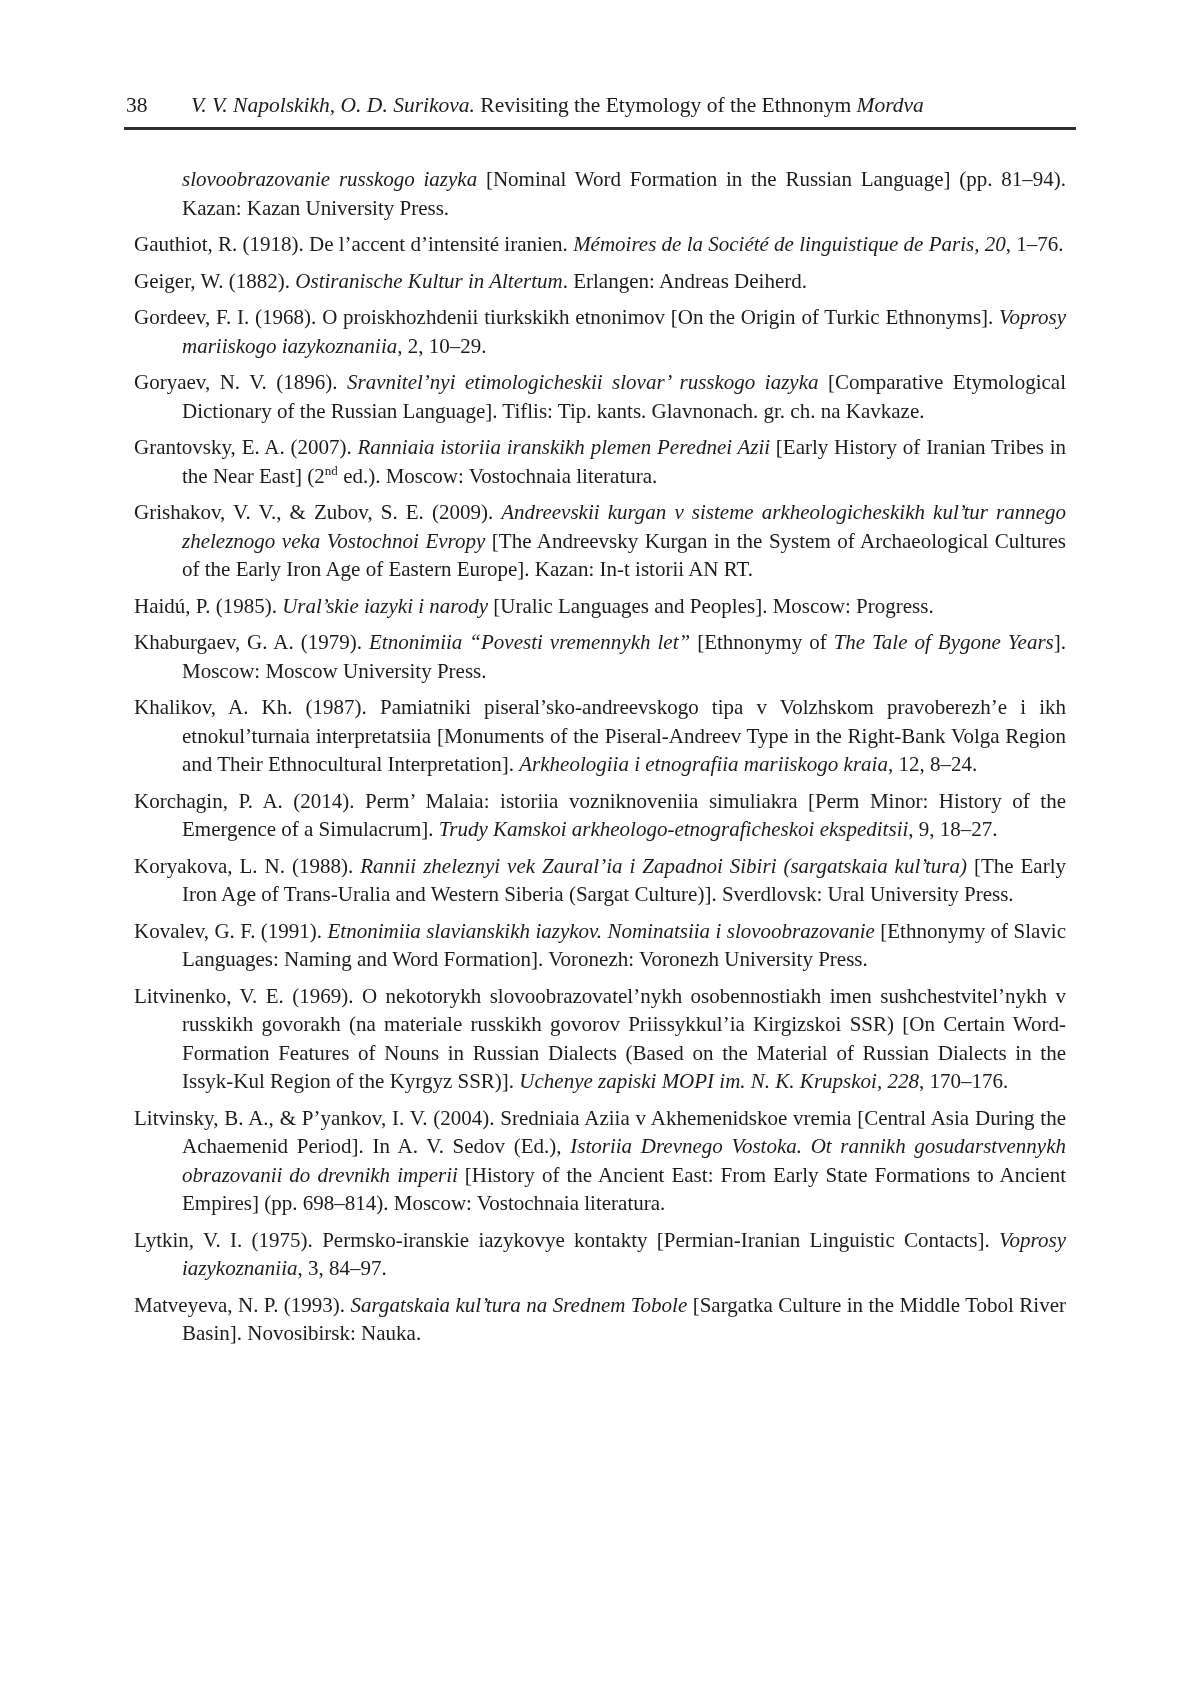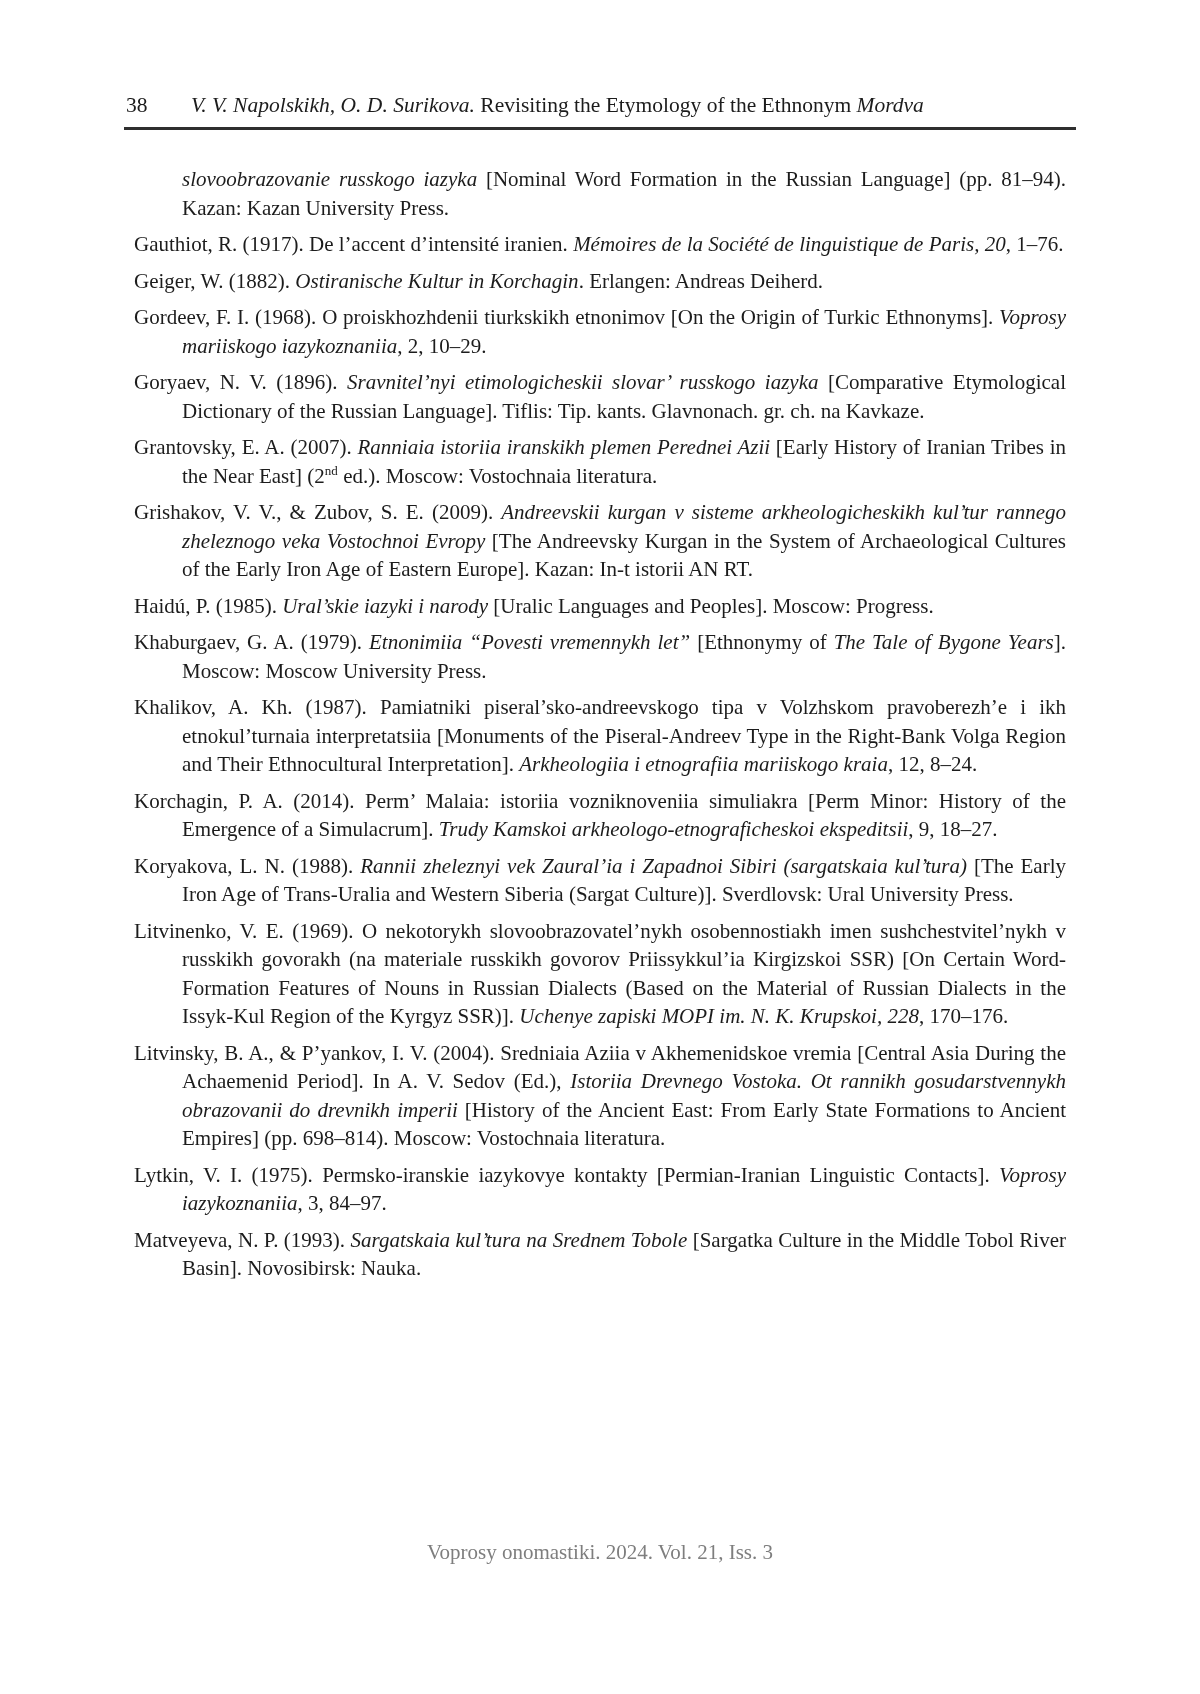--- a/index.html
+++ b/index.html
@@ -70,34 +70,32 @@
 
   <header class="running-head">
     <span class="pagenum">38</span>
     <span class="head-text"><i>V. V. Napolskikh, O. D. Surikova.</i><span> Revisiting the Etymology of the Ethnonym </span><i>Mordva</i></span>
   </header>
 
   <div class="rule"></div>
 
   <main class="refs" id="ref-list">
       <p class="ref cont"><span class="it">slovoobrazovanie russkogo iazyka</span><span> [Nominal Word Formation in the Russian Language] (pp. 81–94). Kazan: Kazan University Press.</span></p>
-      <p class="ref"><span>Gauthiot, R. (1917). De l’accent d’intensité iranien. </span><span class="it">Mémoires de la Société de linguistique de Paris, 20</span><span>, 1–76.</span></p>
-      <p class="ref"><span>Geiger, W. (1882). </span><span class="it">Ostiranische Kultur in Korchagin</span><span>. Erlangen: Andreas Deiherd.</span></p>
+      <p class="ref"><span>Gauthiot, R. (1918). De l’accent d’intensité iranien. </span><span class="it">Mémoires de la Société de linguistique de Paris, 20</span><span>, 1–76.</span></p>
+      <p class="ref"><span>Geiger, W. (1882). </span><span class="it">Ostiranische Kultur in Altertum</span><span>. Erlangen: Andreas Deiherd.</span></p>
       <p class="ref"><span>Gordeev, F. I. (1968). O proiskhozhdenii tiurkskikh etnonimov [On the Origin of Turkic Ethnonyms]. </span><span class="it">Voprosy mariiskogo iazykoznaniia</span><span>, 2, 10–29.</span></p>
       <p class="ref"><span>Goryaev, N. V. (1896). </span><span class="it">Sravnitel’nyi etimologicheskii slovar’ russkogo iazyka</span><span> [Comparative Etymological Dictionary of the Russian Language]. Tiflis: Tip. kants. Glavnonach. gr. ch. na Kavkaze.</span></p>
       <p class="ref"><span>Grantovsky, E. A. (2007). </span><span class="it">Ranniaia istoriia iranskikh plemen Perednei Azii</span><span> [Early History of Iranian Tribes in the Near East] (2</span><sup>nd</sup><span> ed.). Moscow: Vostochnaia literatura.</span></p>
       <p class="ref"><span>Grishakov, V. V., &amp; Zubov, S. E. (2009). </span><span class="it">Andreevskii kurgan v sisteme arkheologicheskikh kul’tur rannego zheleznogo veka Vostochnoi Evropy</span><span> [The Andreevsky Kurgan in the System of Archaeological Cultures of the Early Iron Age of Eastern Europe]. Kazan: In-t istorii AN RT.</span></p>
       <p class="ref"><span>Haidú, P. (1985). </span><span class="it">Ural’skie iazyki i narody</span><span> [Uralic Languages and Peoples]. Moscow: Progress.</span></p>
       <p class="ref"><span>Khaburgaev, G. A. (1979). </span><span class="it">Etnonimiia “Povesti vremennykh let”</span><span> [Ethnonymy of </span><span class="it">The Tale of Bygone Years</span><span>]. Moscow: Moscow University Press.</span></p>
       <p class="ref"><span>Khalikov, A. Kh. (1987). Pamiatniki piseral’sko-andreevskogo tipa v Volzhskom pravoberezh’e i ikh etnokul’turnaia interpretatsiia [Monuments of the Piseral-Andreev Type in the Right-Bank Volga Region and Their Ethnocultural Interpretation]. </span><span class="it">Arkheologiia i etnografiia mariiskogo kraia</span><span>, 12, 8–24.</span></p>
       <p class="ref"><span>Korchagin, P. A. (2014). Perm’ Malaia: istoriia vozniknoveniia simuliakra [Perm Minor: History of the Emergence of a Simulacrum]. </span><span class="it">Trudy Kamskoi arkheologo-etnograficheskoi ekspeditsii</span><span>, 9, 18–27.</span></p>
       <p class="ref"><span>Koryakova, L. N. (1988). </span><span class="it">Rannii zheleznyi vek Zaural’ia i Zapadnoi Sibiri (sargatskaia kul’tura)</span><span> [The Early Iron Age of Trans-Uralia and Western Siberia (Sargat Culture)]. Sverdlovsk: Ural University Press.</span></p>
+      <p class="ref"><span>Kovalev, G. F. (1991). </span><span class="it">Etnonimiia slavianskikh iazykov. Nominatsiia i slovoobrazovanie</span><span> [Ethnonymy of Slavic Languages: Naming and Word Formation]. Voronezh: Voronezh University Press.</span></p>
       <p class="ref"><span>Litvinenko, V. E. (1969). O nekotorykh slovoobrazovatel’nykh osobennostiakh imen sushchestvitel’nykh v russkikh govorakh (na materiale russkikh govorov Priissykkul’ia Kirgizskoi SSR) [On Certain Word-Formation Features of Nouns in Russian Dialects (Based on the Material of Russian Dialects in the Issyk-Kul Region of the Kyrgyz SSR)]. </span><span class="it">Uchenye zapiski MOPI im. N. K. Krupskoi, 228</span><span>, 170–176.</span></p>
       <p class="ref"><span>Litvinsky, B. A., &amp; P’yankov, I. V. (2004). Sredniaia Aziia v Akhemenidskoe vremia [Central Asia During the Achaemenid Period]. In A. V. Sedov (Ed.), </span><span class="it">Istoriia Drevnego Vostoka. Ot rannikh gosudarstvennykh obrazovanii do drevnikh imperii</span><span> [History of the Ancient East: From Early State Formations to Ancient Empires] (pp. 698–814). Moscow: Vostochnaia literatura.</span></p>
       <p class="ref"><span>Lytkin, V. I. (1975). Permsko-iranskie iazykovye kontakty [Permian-Iranian Linguistic Contacts]. </span><span class="it">Voprosy iazykoznaniia</span><span>, 3, 84–97.</span></p>
       <p class="ref"><span>Matveyeva, N. P. (1993). </span><span class="it">Sargatskaia kul’tura na Srednem Tobole</span><span> [Sargatka Culture in the Middle Tobol River Basin]. Novosibirsk: Nauka.</span></p>
     </main>
 
-  <footer class="journal-footer">
-    <span>Voprosy onomastiki. 2024. Vol. 21, Iss. 3</span>
-  </footer>
 
 </div>
 
 </body></html>

